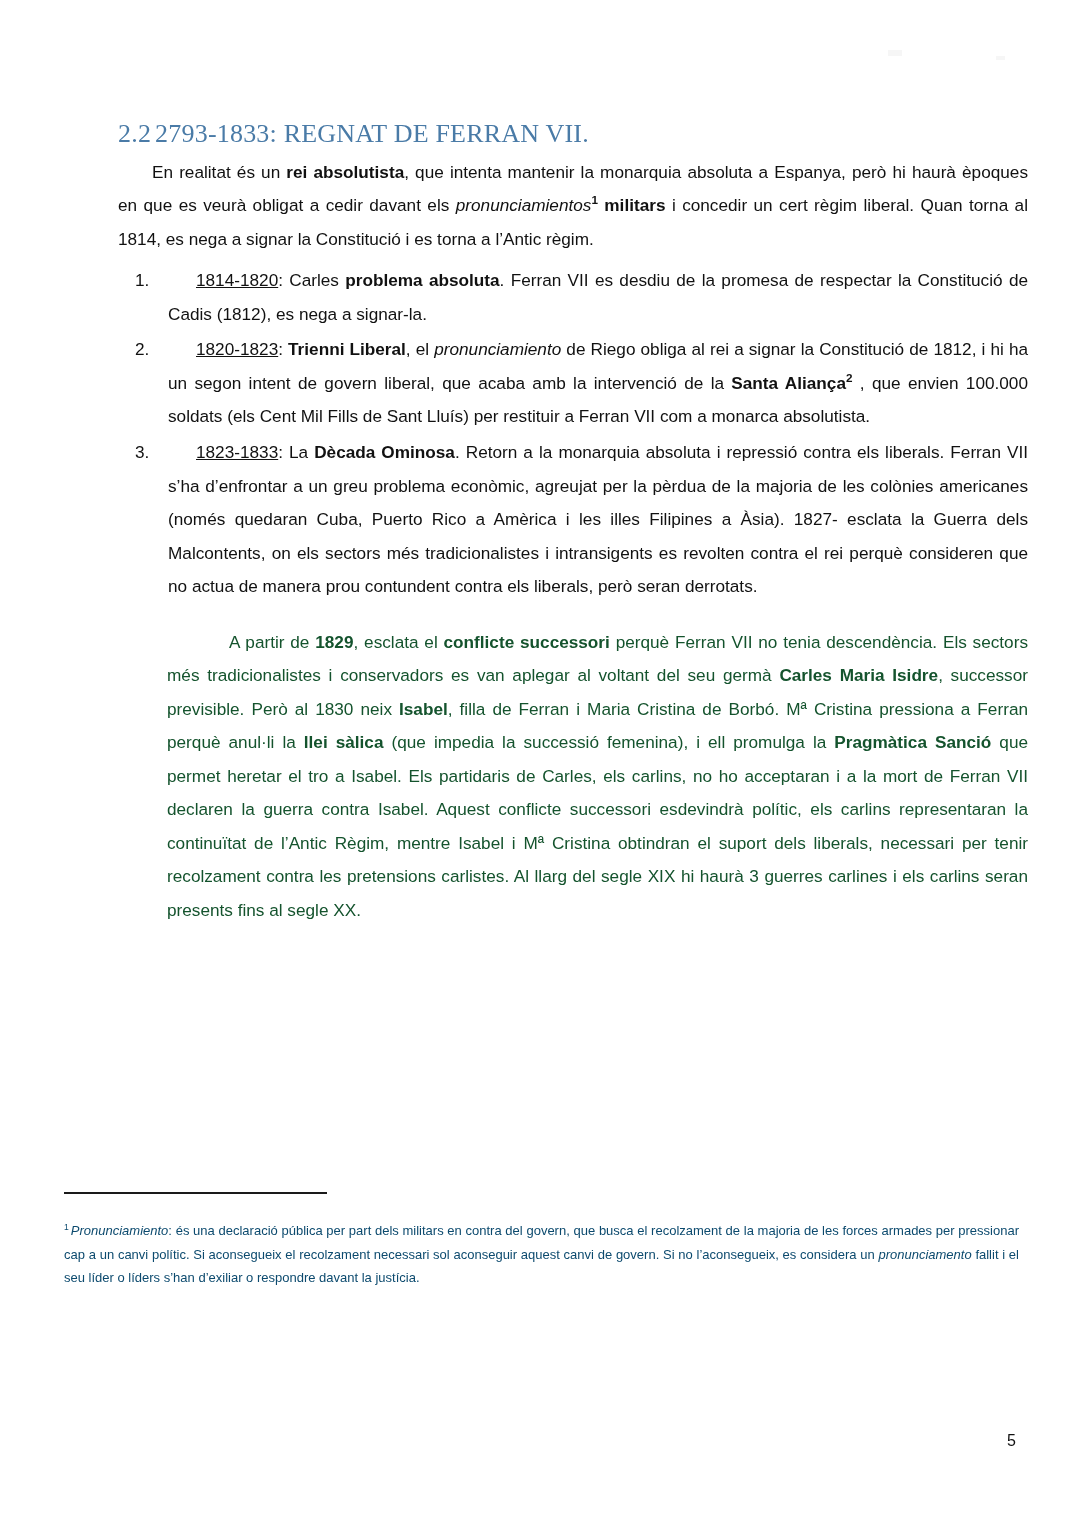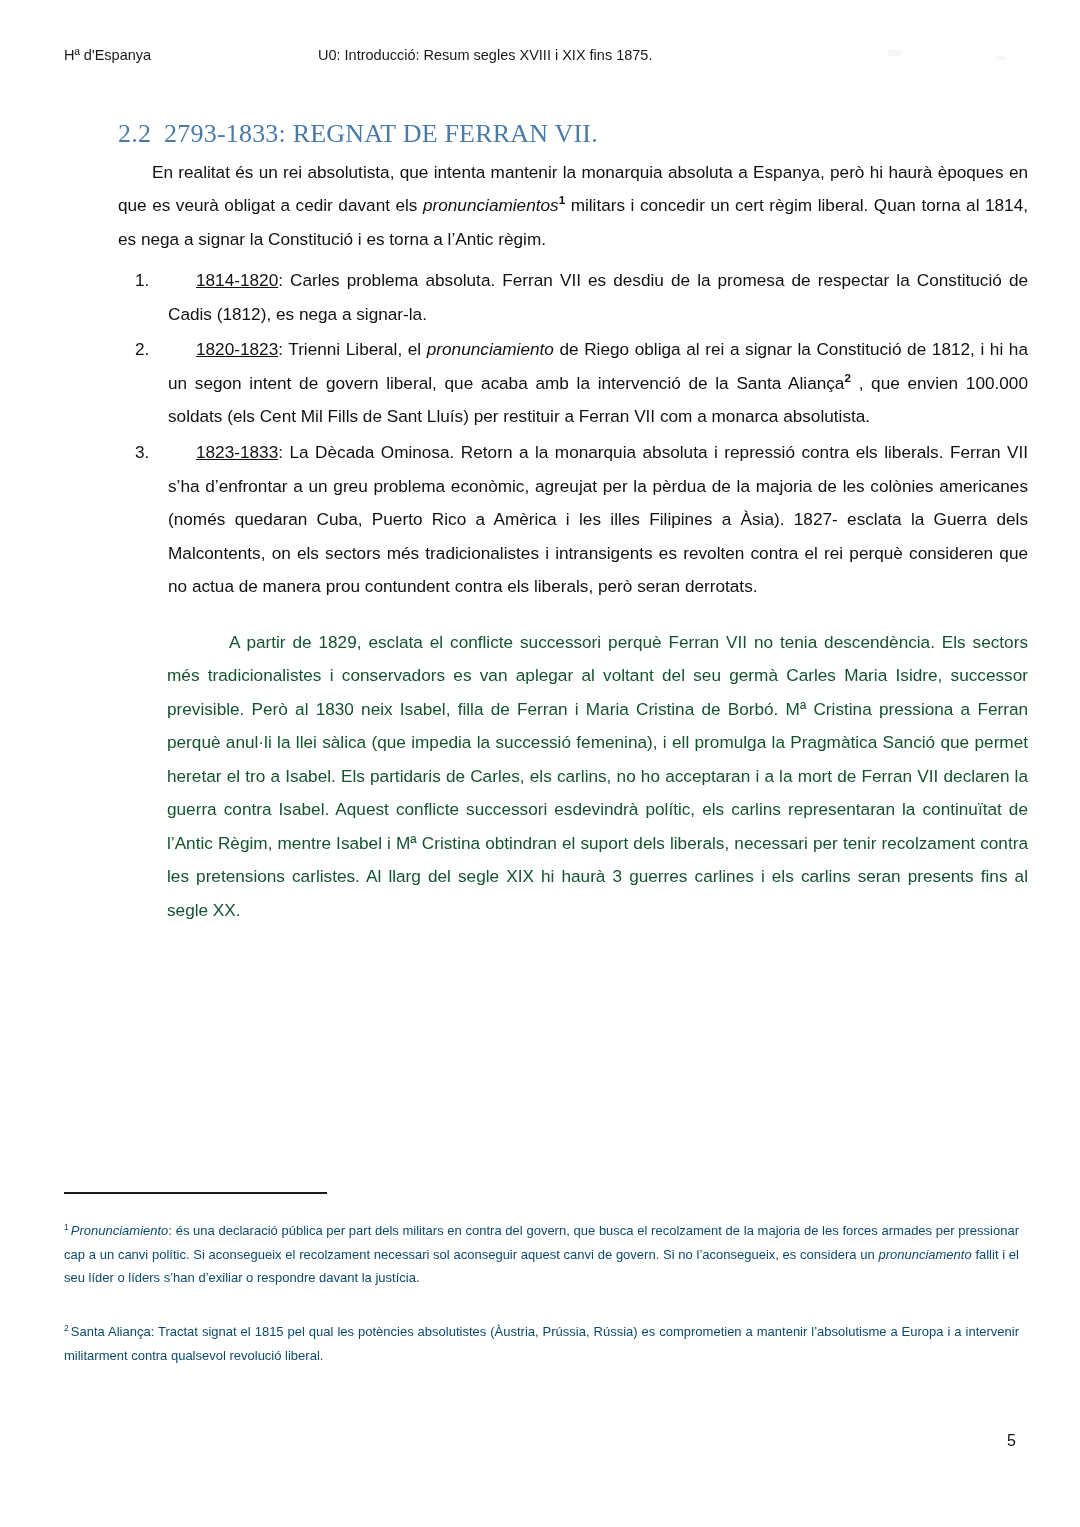--- a/index.html
+++ b/index.html
@@ -55,21 +55,21 @@
   h1.section-title {
     font-family: "Liberation Serif", serif;
     font-size: 26px;
     font-weight: normal;
     color: #4a7ba7;
     margin: 0 0 6px 0;
     letter-spacing: 0.2px;
     line-height: 1.22;
   }
   h1.section-title .num {
-    margin-right: 13px;
+    margin-right: 4px;
   }
 
   p.para {
     margin: 0;
     font-size: 17.2px;
     line-height: 1.95;
     text-align: justify;
     text-justify: inter-word;
     color: #111111;
   }
@@ -113,21 +113,21 @@
     line-height: 1.95;
     text-align: justify;
     color: #14532d;
   }
   .succession .lead-indent {
     display: inline-block;
     width: 62px;
   }
 
   
-  .b  { font-weight: normal; }
+  .b  { font-weight: bold; }
   .i  { font-style: italic; }
   .bi { font-weight: normal; font-style: italic; }
   .u  { text-decoration: underline; margin-left: 28px; }
   sup.fnref {
     font-size: 0.68em;
     vertical-align: super;
     line-height: 0;
     font-weight: bold;
   }
 
@@ -180,24 +180,20 @@
   }
 </style>
 </head>
 <body>
 
 <div class="page">
 
   <div class="scan-artifact" style="left:888px; top:50px; width:14px; height:6px;"></div>
   <div class="scan-artifact" style="left:996px; top:56px; width:9px; height:4px;"></div>
 
-  <div class="doc-header">
-    <span class="hdr-left">Hª d'Espanya</span>
-    <span class="hdr-center">U0: Introducció: Resum segles XVIII i XIX fins 1875.</span>
-  </div>
 
   <div class="content">
 
     <h1 class="section-title" style="color: rgb(74, 123, 167);">
       <span class="num">2.2</span><span>2793-1833: REGNAT DE FERRAN VII.</span>
     </h1>
 
     <p class="para intro"><span>En realitat és un </span><span class="b">rei absolutista</span><span>, que intenta mantenir la monarquia absoluta a Espanya, però hi haurà èpoques en que es veurà obligat a cedir davant els </span><span class="bi">pronunciamientos</span><sup class="fnref">1</sup><span class="b"> militars</span><span> i concedir un cert règim liberal. Quan torna al 1814, es nega a signar la Constitució i es torna a l’Antic règim.</span></p>
 
     <ol class="items">
@@ -213,19 +209,18 @@
     <p class="succession"><span class="lead-indent"></span><span>A partir de </span><span class="b">1829</span><span>, esclata el </span><span class="b">conflicte successori</span><span> perquè Ferran VII no tenia descendència. Els sectors més tradicionalistes i conservadors es van aplegar al voltant del seu germà </span><span class="b">Carles Maria Isidre</span><span>, successor previsible. Però al 1830 neix </span><span class="b">Isabel</span><span>, filla de Ferran i Maria Cristina de Borbó. Mª Cristina pressiona a Ferran perquè anul·li la </span><span class="b">llei sàlica</span><span> (que impedia la successió femenina), i ell promulga la </span><span class="b">Pragmàtica Sanció</span><span> que permet heretar el tro a Isabel. Els partidaris de Carles, els carlins, no ho acceptaran i a la mort de Ferran VII declaren la guerra contra Isabel. Aquest conflicte successori esdevindrà polític, els carlins representaran la continuïtat de l’Antic Règim, mentre Isabel i Mª Cristina obtindran el suport dels liberals, necessari per tenir recolzament contra les pretensions carlistes. Al llarg del segle XIX hi haurà 3 guerres carlines i els carlins seran presents fins al segle XX.</span></p>
 
   </div>
 
   <div class="footnote-rule"></div>
 
   <div class="footnotes">
 
     <p class="footnote"><sup class="fnnum">1</sup><span class="bi">Pronunciamiento</span><span>: és una declaració pública per part dels militars en contra del govern, que busca el recolzament de la majoria de les forces armades per pressionar cap a un canvi polític. Si aconsegueix el recolzament necessari sol aconseguir aquest canvi de govern. Si no l’aconsegueix, es considera un </span><span class="i">pronunciamento</span><span> fallit i el seu líder o líders s’han d’exiliar o respondre davant la justícia.</span></p>
 
-    <p class="footnote"><sup class="fnnum">2</sup><span class="b">Santa Aliança:</span><span> Tractat signat el 1815 pel qual les potències absolutistes (Àustria, Prússia, Rússia) es comprometien a mantenir l’absolutisme a Europa i a intervenir militarment contra qualsevol revolució liberal.</span></p>
 
   </div>
 
   <div class="page-number">5</div>
 
 </div>
 
 </body></html>

